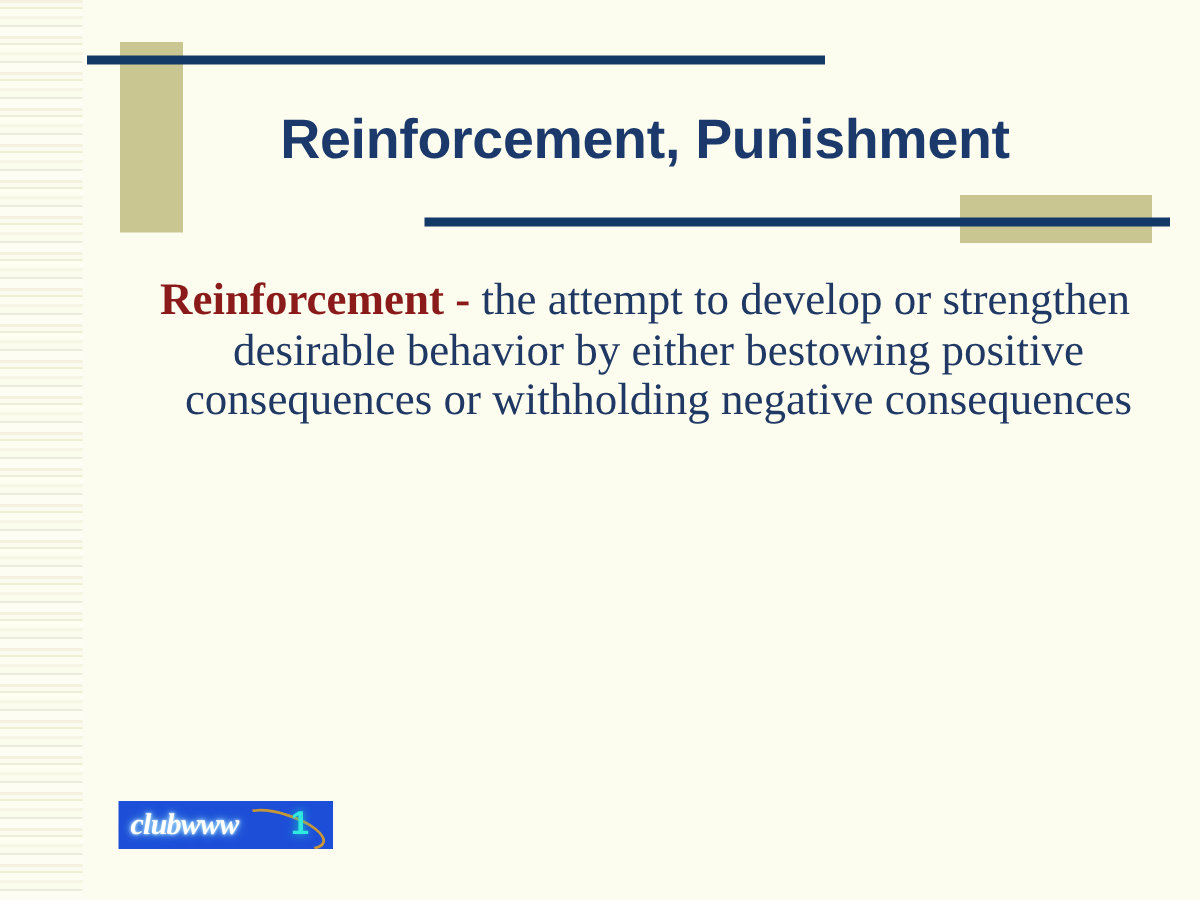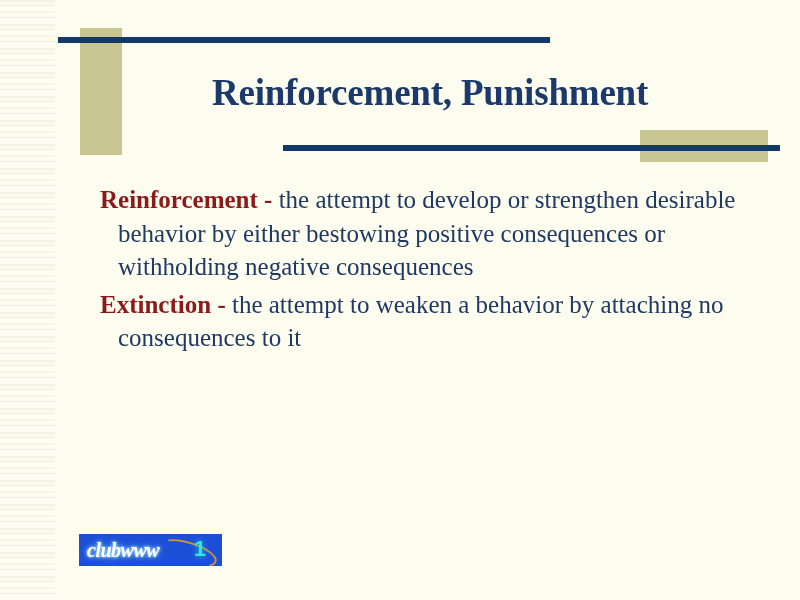--- a/index.html
+++ b/index.html
@@ -81,45 +81,46 @@
     background: #133a66;
   }
 
   
   .slide-title {
     position: absolute;
     left: 120px;
     top: 47px;
     width: 620px;
     text-align: center;
-    font-family: Liberation Serif, serif;
+    font-family: Liberation Sans, sans-serif;
     font-size: 37px;
     line-height: 42px;
     color: #1b3a6b;
     letter-spacing: -0.2px;
   }
   .slide-title .line { display: block; }
 
   
   .body-list {
     position: absolute;
     left: 100px;
     top: 183px;
     width: 660px;
     margin: 0;
     padding: 0;
     list-style: none;
   }
   .bullet {
-    font-size: 25px;
+    font-size: 30px;
     line-height: 33.5px;
     color: #1f3864;
     padding-left: 18px;
     text-indent: -18px;
     margin-bottom: 4px;
+    text-align: center;
   }
   .term {
     font-weight: bold;
     color: #8b1a1a;
   }
   .dash {
     font-weight: bold;
     color: #8b1a1a;
   }
 
@@ -185,21 +186,20 @@
   <div class="khaki-horiz"></div>
   <div class="rule-top"></div>
   <div class="rule-bottom"></div>
 
   <h1 class="slide-title">
     <span class="line">Reinforcement, Punishment</span>
   </h1>
 
   <ul class="body-list">
     <li class="bullet"><span class="term">Reinforcement</span><span class="dash"> - </span><span>the attempt to develop or strengthen desirable behavior by either bestowing positive consequences or withholding negative consequences</span></li>
-    <li class="bullet"><span class="term">Extinction</span><span class="dash"> - </span><span>the attempt to weaken a behavior by attaching no consequences to it</span></li>
   </ul>
 
   <div class="logo">
     <span class="logo-text">clubwww</span>
     <span class="logo-swoosh"></span>
     <span class="logo-one">1</span>
   </div>
 
 </div>
 

